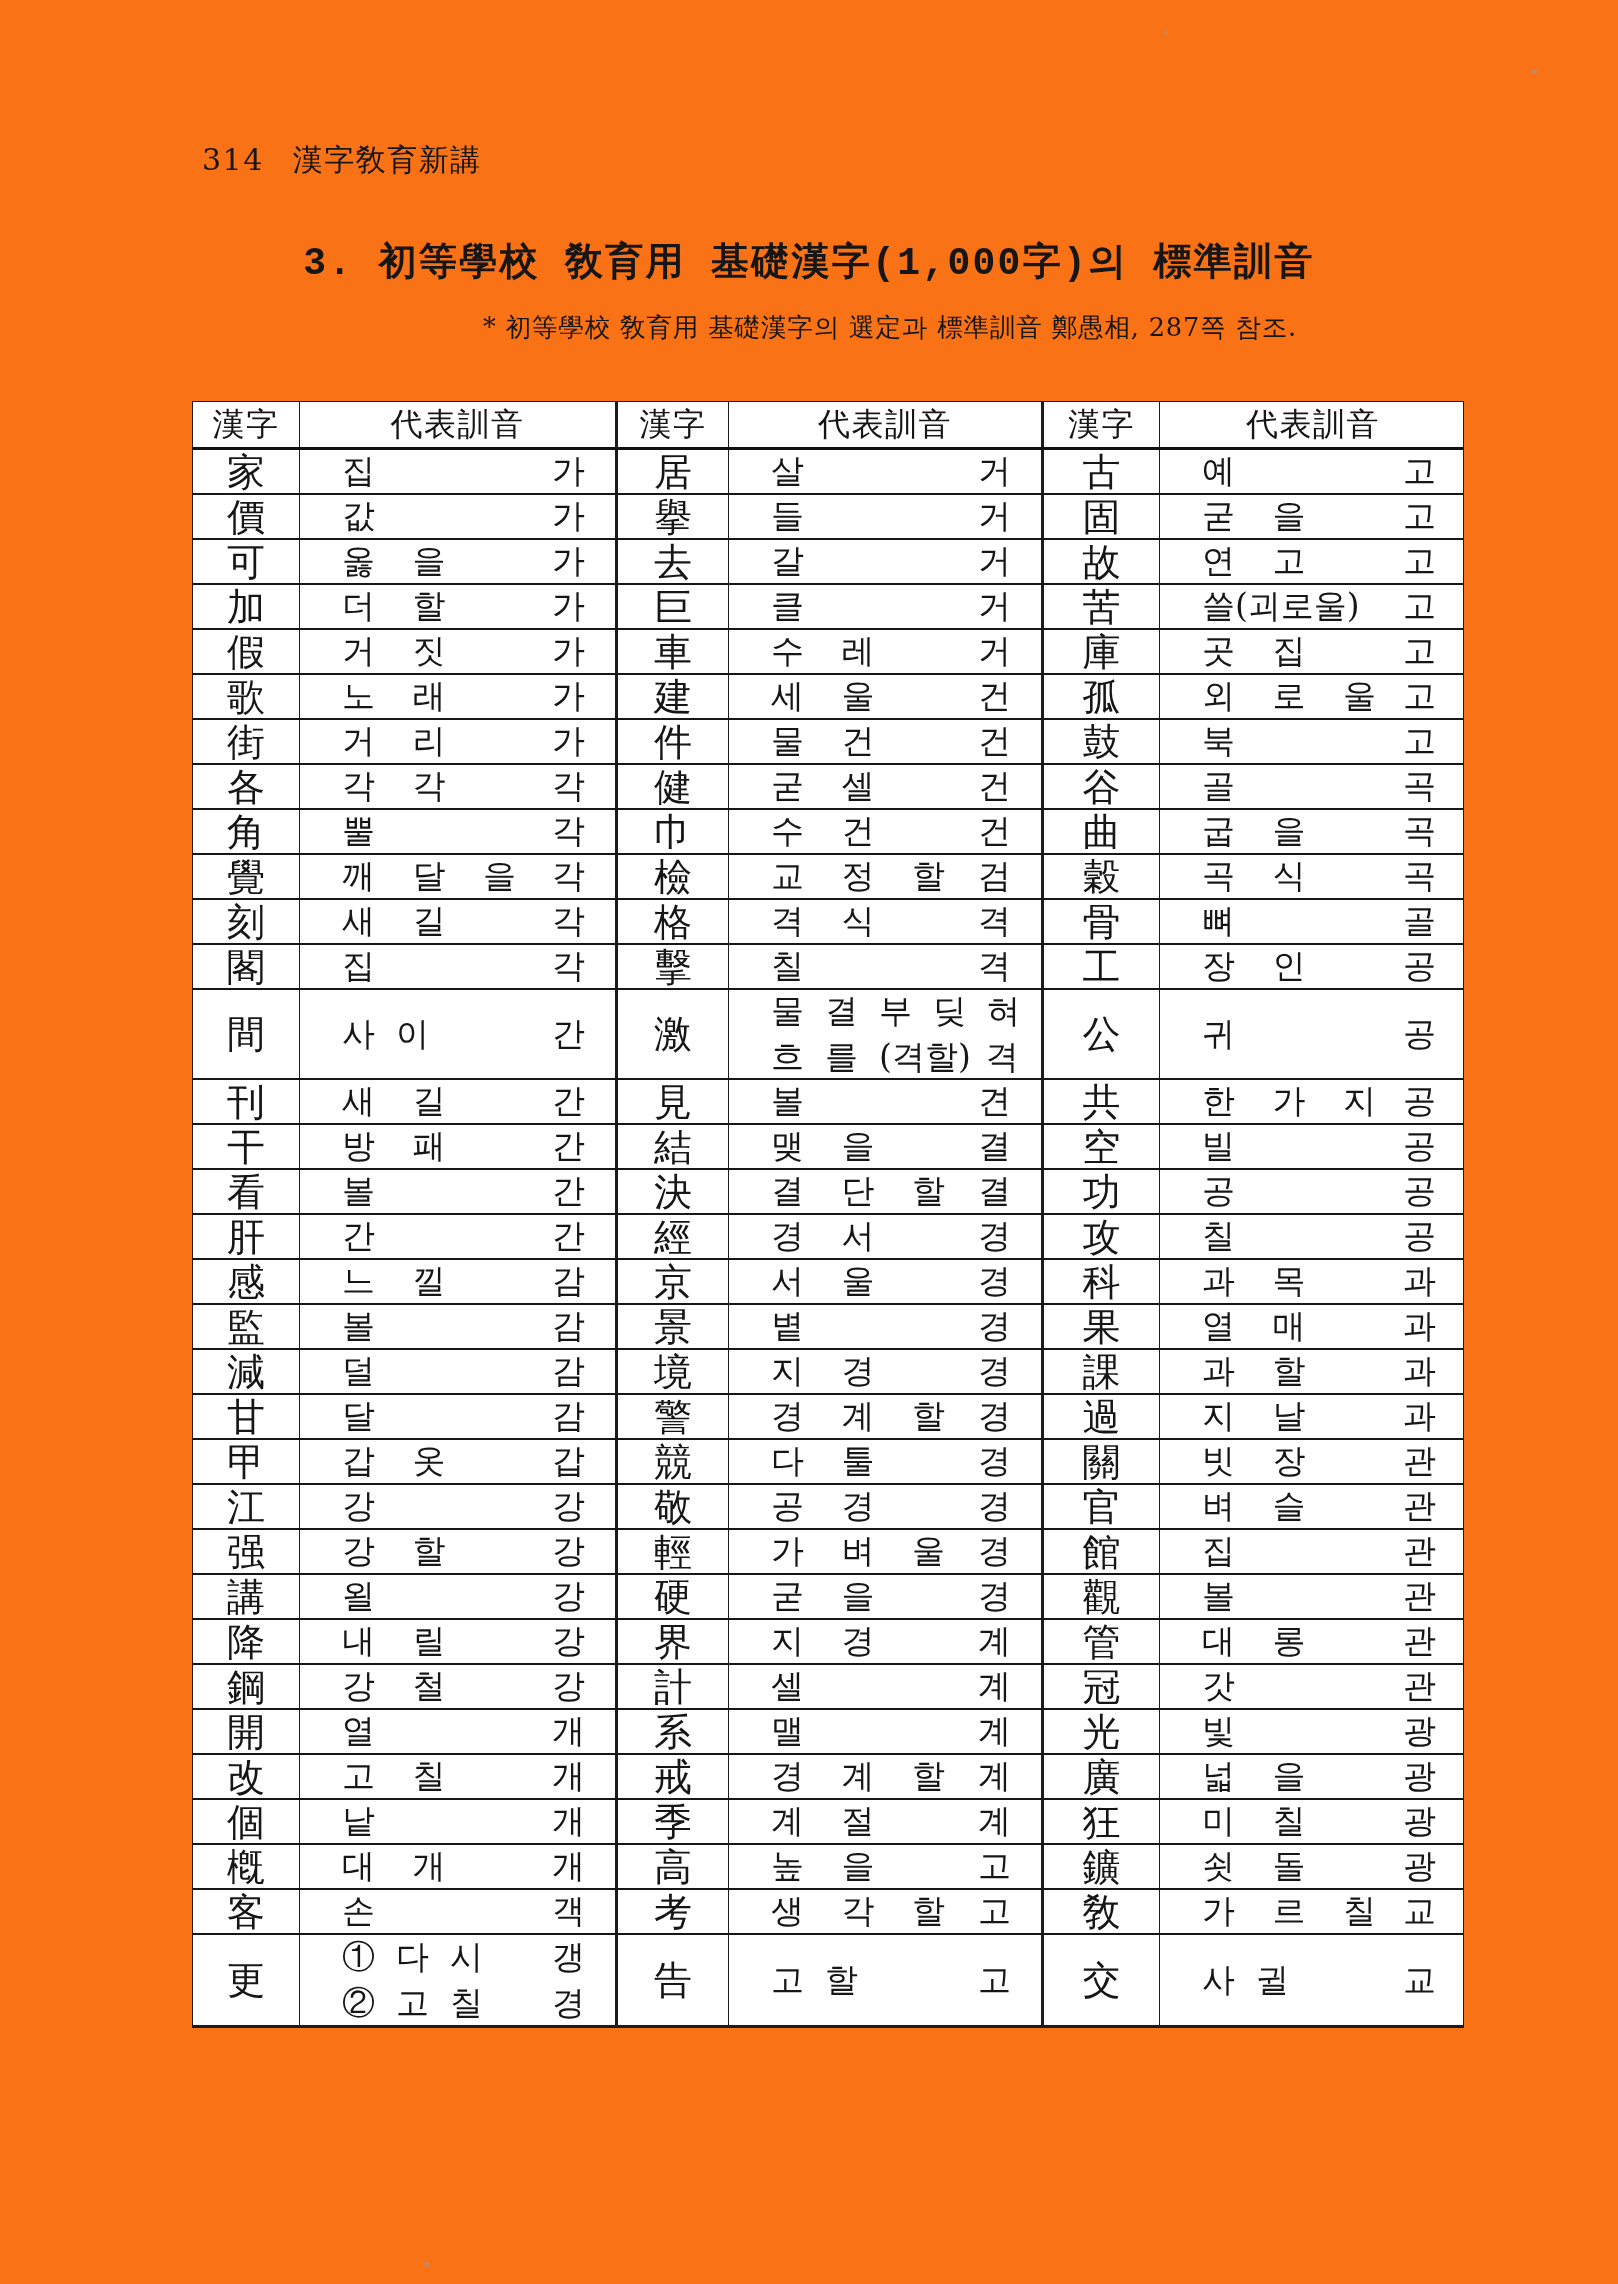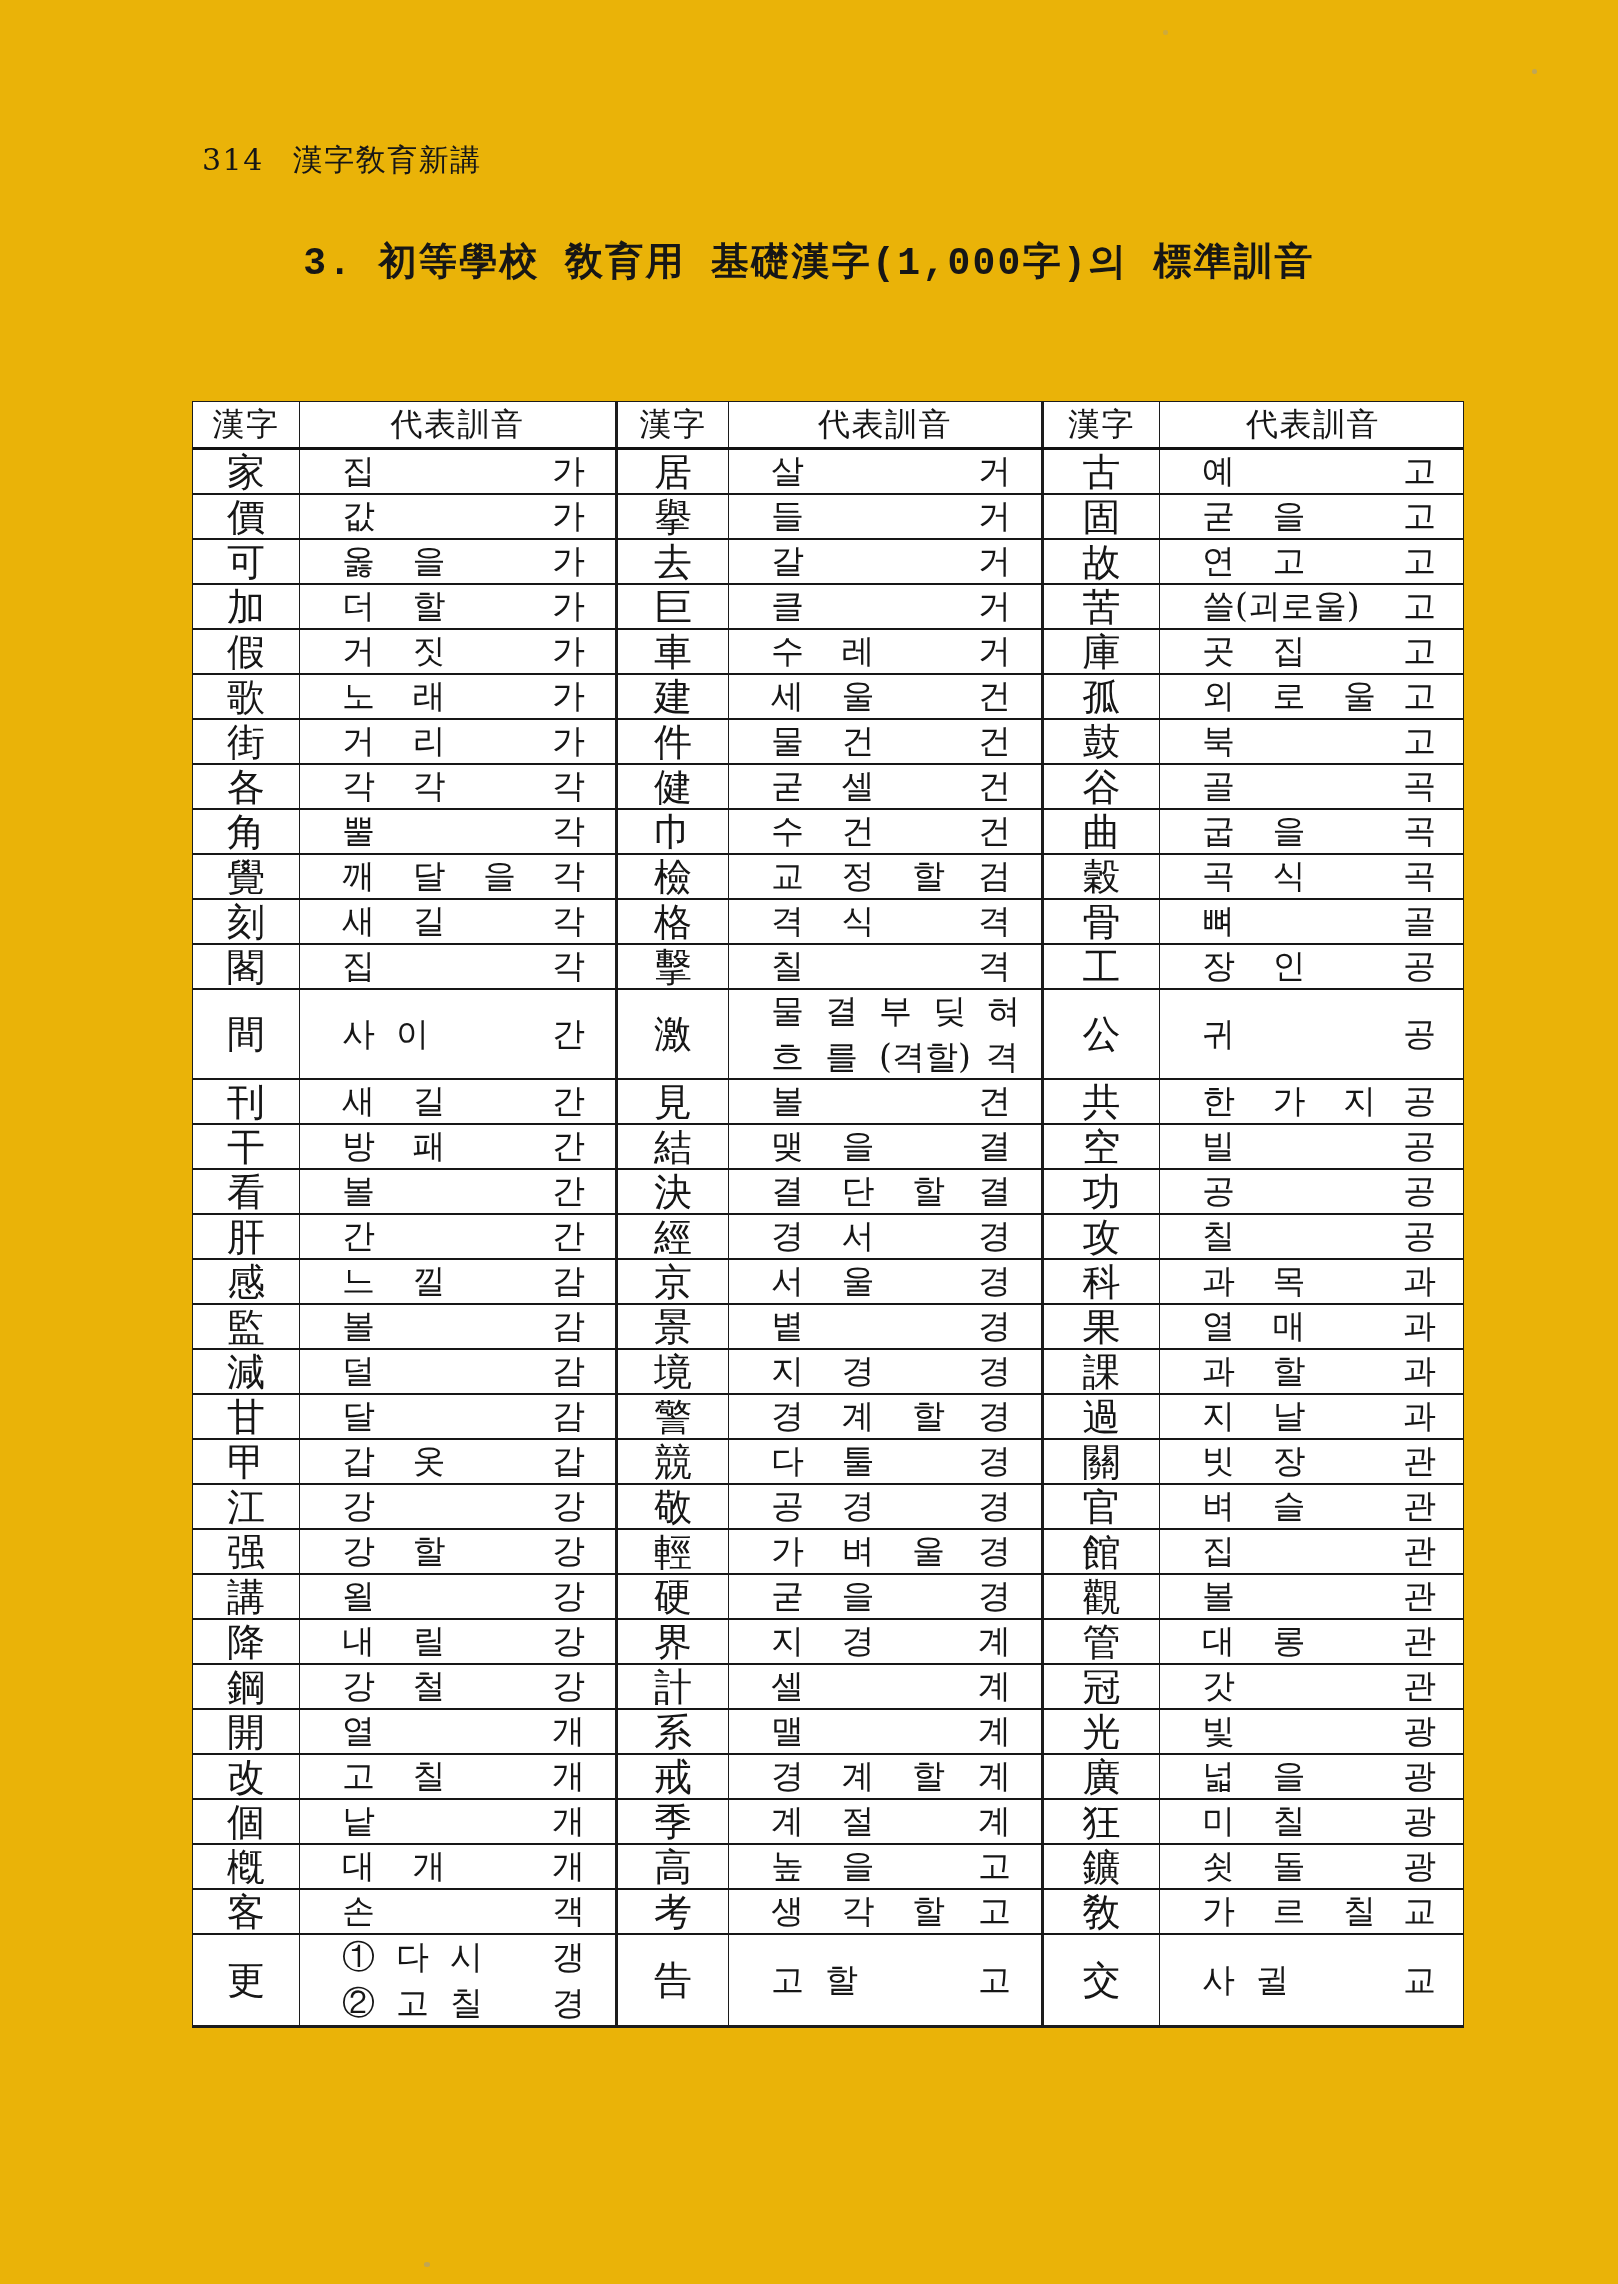--- a/index.html
+++ b/index.html
@@ -4,21 +4,21 @@
 <style>
   html,body{margin:0;padding:0;}
   body{
     width:1618px;height:2284px;
     background:#ffffff;
     font-family:"DejaVu Serif","Liberation Serif",serif;
     color:#161616;
     position:relative;
     overflow:hidden;
   }
-  .page{position:absolute;inset:0;background:#eab308;}
+  .page{position:absolute;inset:0;background:#f97316;}
 
   
   .page-header{
     position:absolute;left:202px;top:140px;
     font-size:30px;letter-spacing:1.5px;white-space:nowrap;
   }
   .page-header .pnum{margin-right:29px;}
 
   
   .doc-title{
@@ -85,20 +85,21 @@
 <body>
 
 <div class="page">
 
   <div class="page-header">
     <span class="pnum">314</span><span>漢字敎育新講</span>
   </div>
 
   <h1 class="doc-title">3. 初等學校 敎育用 基礎漢字(1,000字)의 標準訓音</h1>
 
+  <div class="doc-note">* 初等學校 敎育用 基礎漢字의 選定과 標準訓音 鄭愚相, 287쪽 참조.</div>
 
   <div class="hanja-table" id="hanja-table">
     <div class="trow thead" id="thead-row">
         <div class="cell hcell c0">漢字</div>
         <div class="cell hcell c1">代表訓音</div>
         <div class="cell hcell c2">漢字</div>
         <div class="cell hcell c3">代表訓音</div>
         <div class="cell hcell c4">漢字</div>
         <div class="cell hcell c5">代表訓音</div>
       </div>

